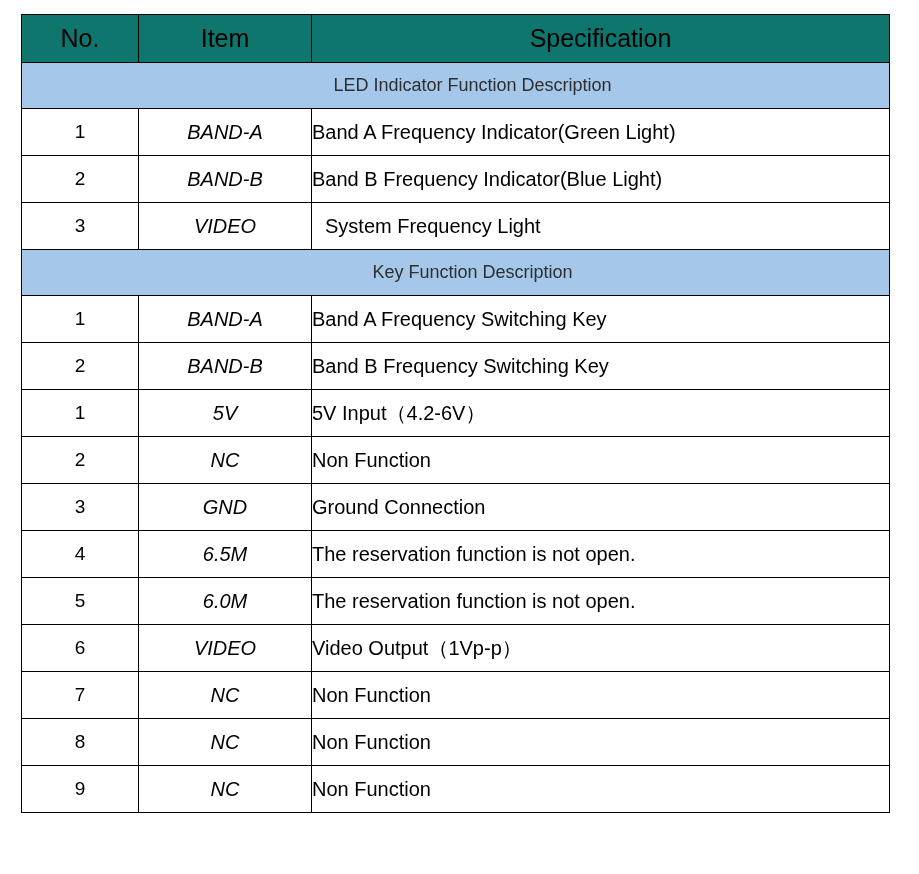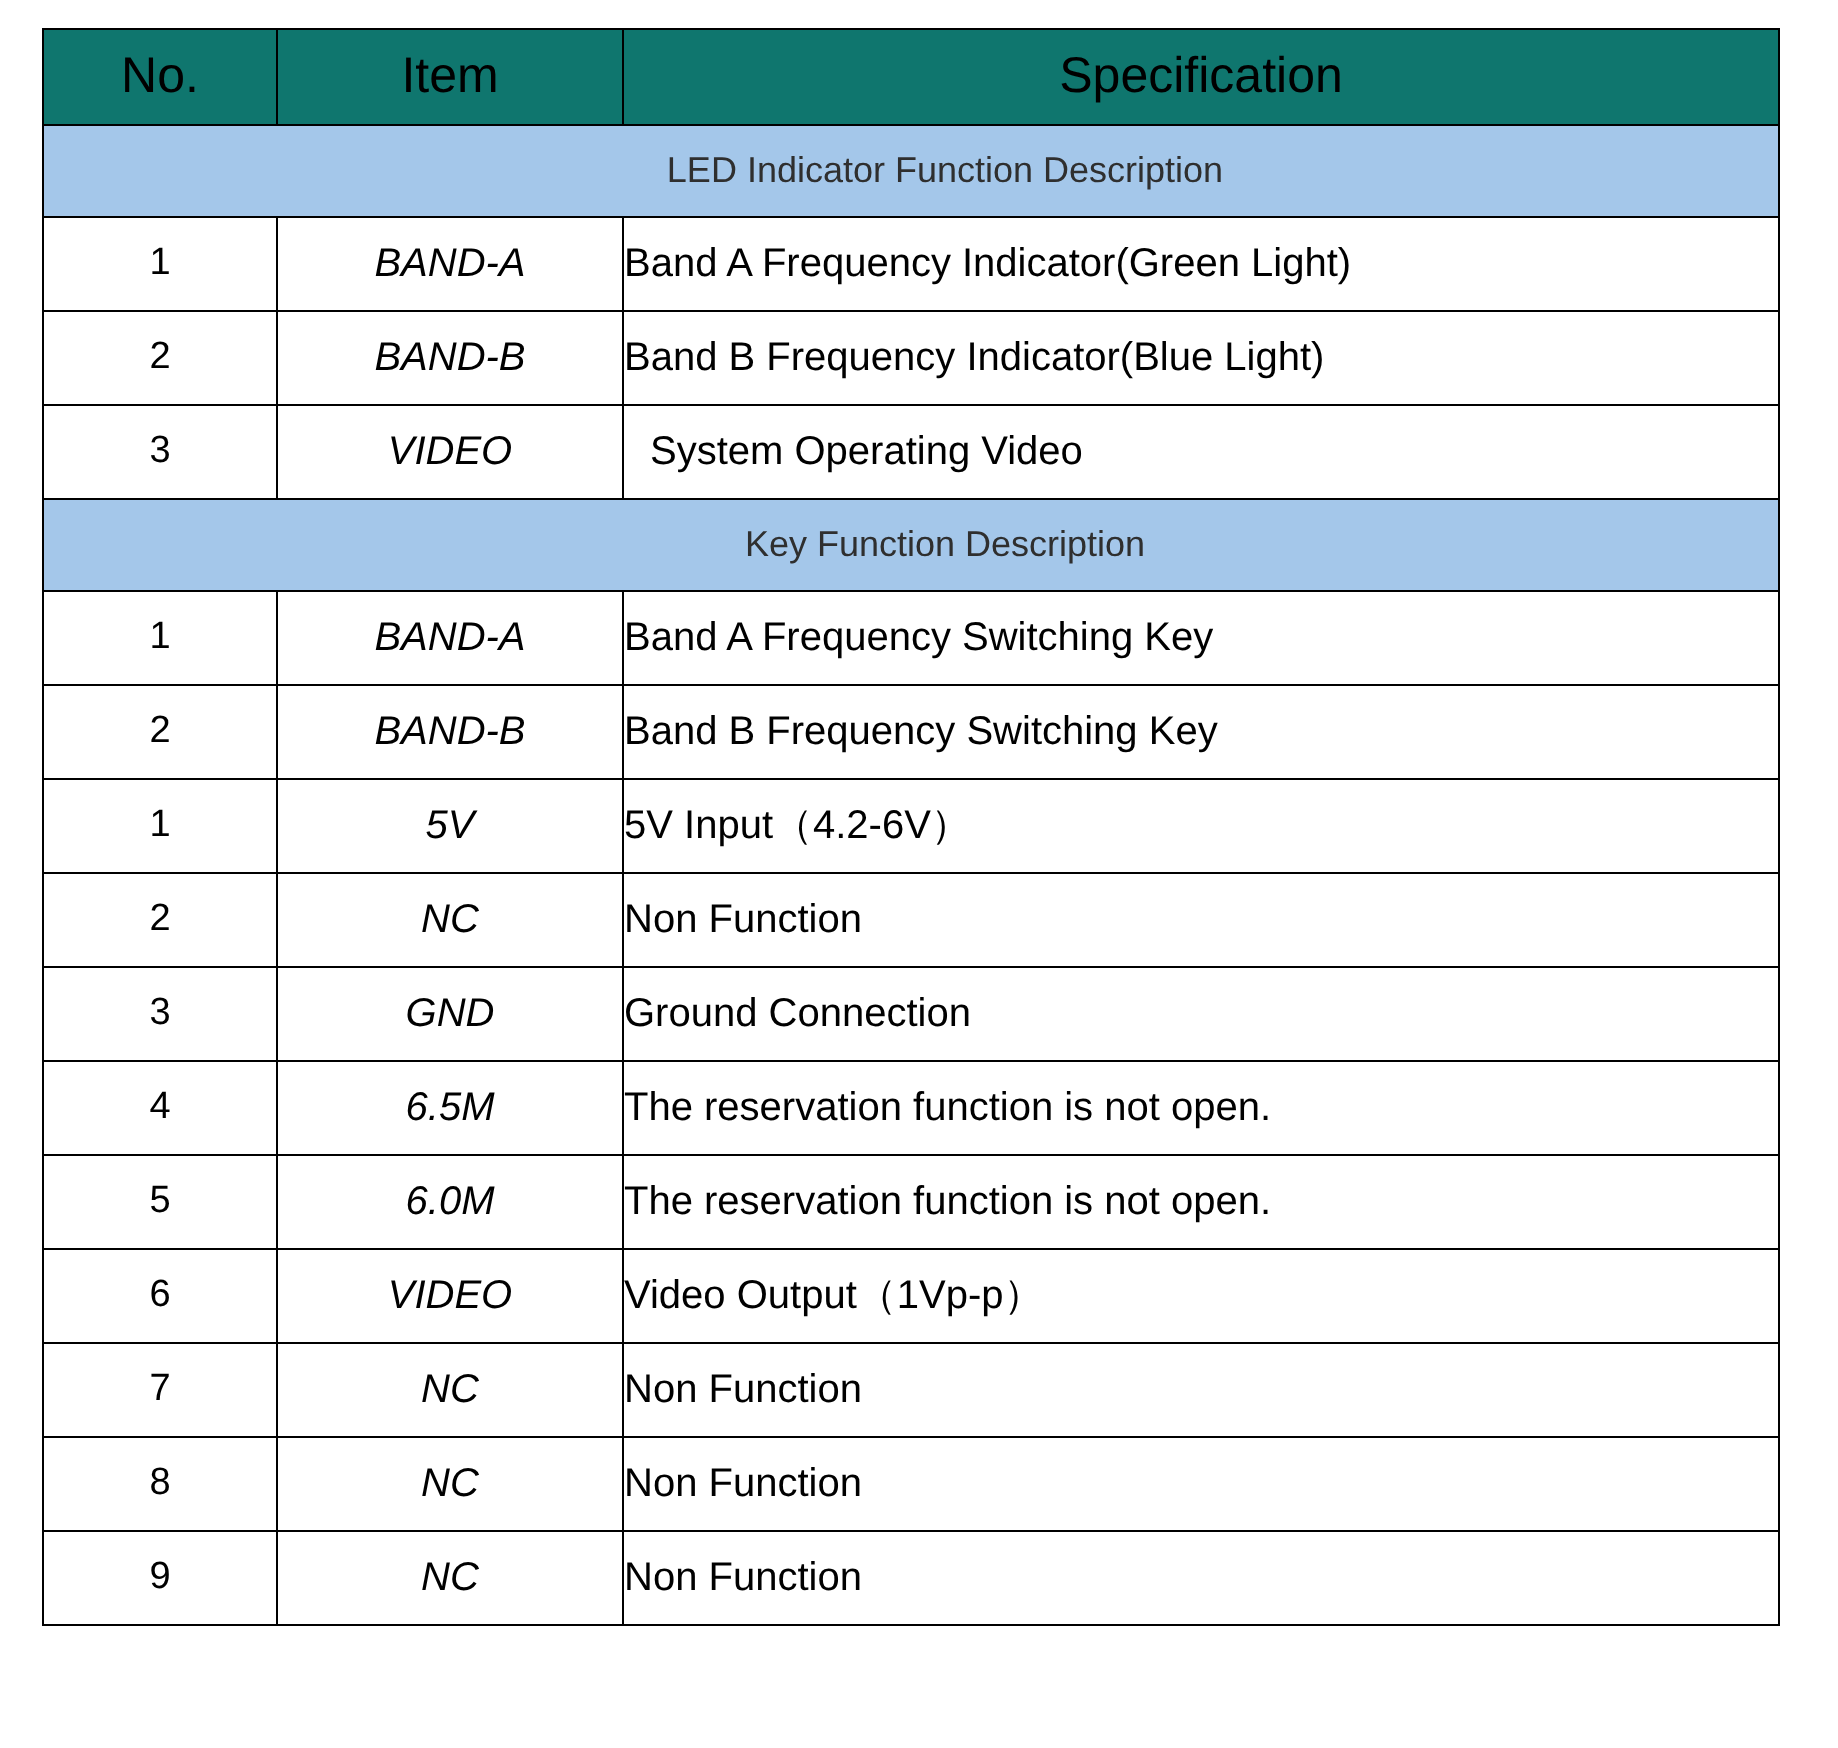--- a/index.html
+++ b/index.html
@@ -119,21 +119,21 @@
           <td class="cell-spec">Band A Frequency Indicator(Green Light)</td>
         </tr>
         <tr class="data-row">
           <td class="cell-no">2</td>
           <td class="cell-item">BAND-B</td>
           <td class="cell-spec">Band B Frequency Indicator(Blue Light)</td>
         </tr>
         <tr class="data-row">
           <td class="cell-no">3</td>
           <td class="cell-item">VIDEO</td>
-          <td class="cell-spec indent">System Operating Video</td>
+          <td class="cell-spec indent">System Frequency Light</td>
         </tr>
         <tr class="section-row">
           <td colspan="3">Key Function Description</td>
         </tr>
         <tr class="data-row">
           <td class="cell-no">1</td>
           <td class="cell-item">BAND-A</td>
           <td class="cell-spec">Band A Frequency Switching Key</td>
         </tr>
         <tr class="data-row">

